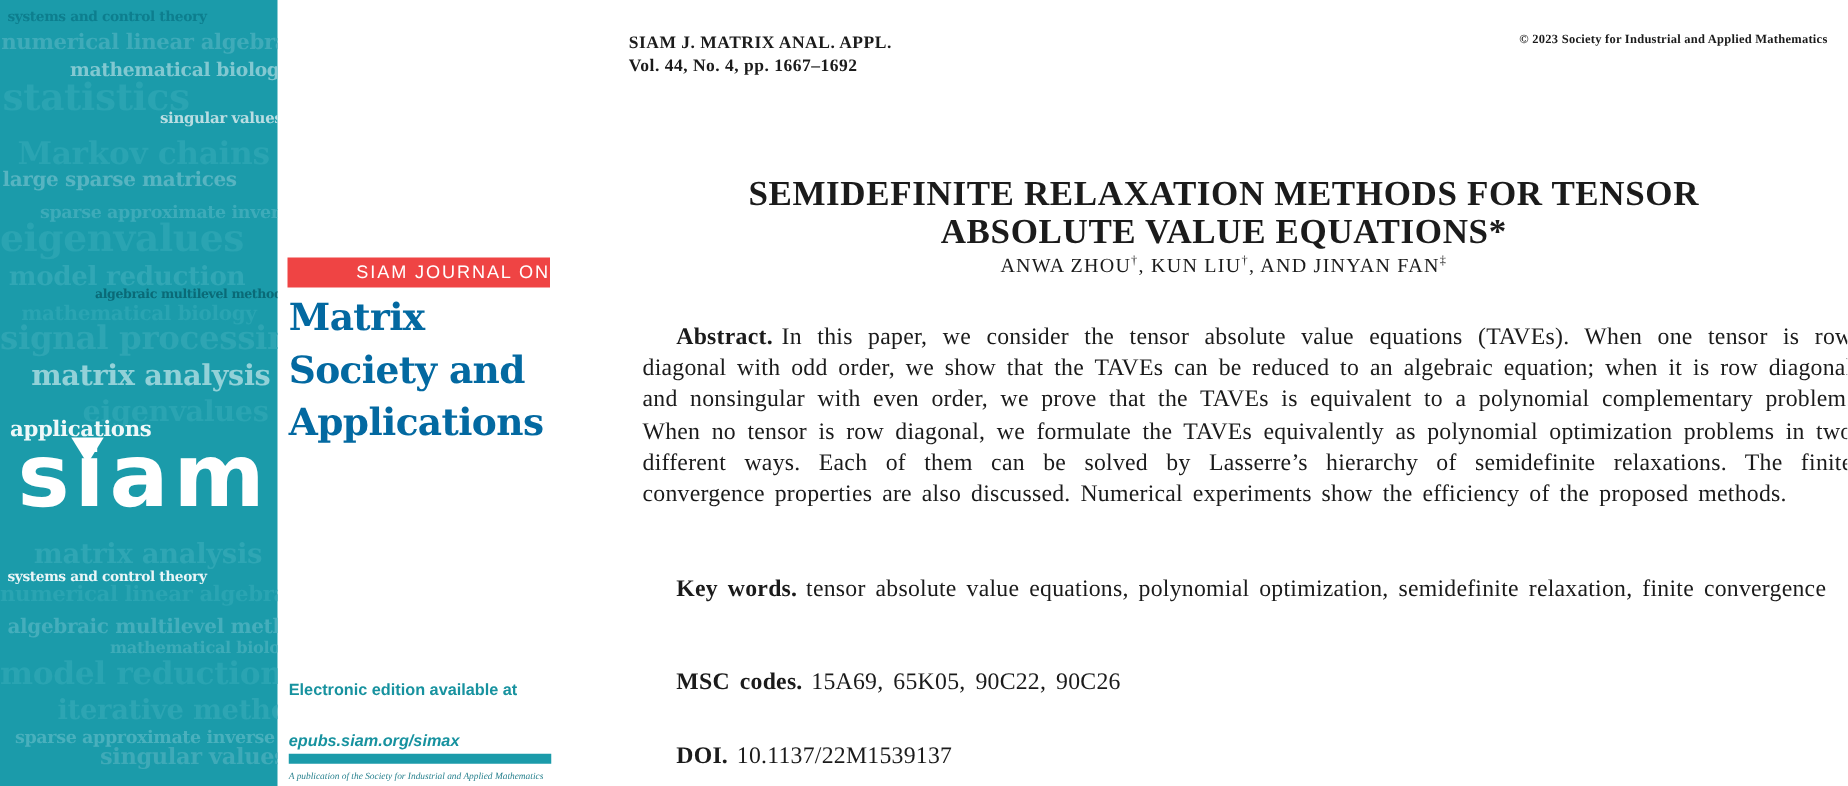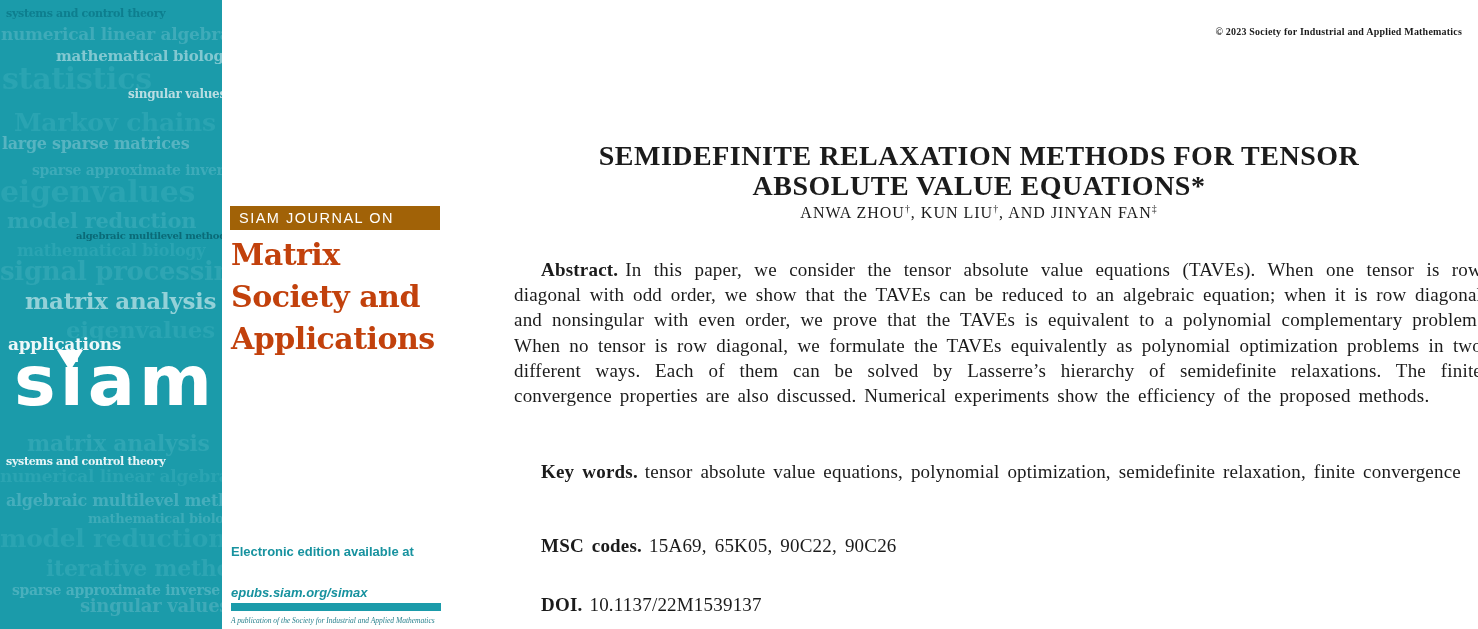--- a/index.html
+++ b/index.html
@@ -15,21 +15,21 @@
   #siam-flag{position:absolute;left:57px;top:350px;width:0;height:0;
              border-left:13px solid transparent;border-right:13px solid transparent;
              border-top:21px solid #ffffff;}
 
   
   #banner{position:absolute;left:230px;top:206px;width:210px;height:24px;
           font-family:"Liberation Sans",sans-serif;font-size:14.5px;line-height:24px;
           color:#ffffff;letter-spacing:1.5px;padding-left:0;text-indent:9px;}
   #cover-title{position:absolute;left:231px;top:234px;width:212px;
                font-family:"DejaVu Serif",serif;font-weight:700;font-size:30px;
-               line-height:42px;color:#c2410c;letter-spacing:-0.5px;}
+               line-height:42px;color:#0369a1;letter-spacing:-0.5px;}
   #elec{position:absolute;left:231px;top:544px;font-family:"Liberation Sans",sans-serif;
         font-weight:700;font-size:13px;line-height:15px;color:#17929f;}
   #elec-url{position:absolute;left:231px;top:585px;font-family:"Liberation Sans",sans-serif;
         font-weight:700;font-style:italic;font-size:13px;color:#17929f;}
   #cover-bar{position:absolute;left:231px;top:603px;width:210px;height:8px;}
   #pub-note{position:absolute;left:231px;top:616px;font-family:"Liberation Serif",serif;
         font-style:italic;font-size:7.5px;color:#27808d;}
 
   
   .ref{position:absolute;left:503px;top:25px;font-size:14px;font-weight:700;
@@ -78,31 +78,35 @@
       <span class="wc" style="left: 6px; top: 456px; font-size: 11px; color: rgb(233, 245, 247);">systems and control theory</span>
       <span class="wc" style="left: 0px; top: 468px; font-size: 17px; color: rgb(42, 164, 178);">numerical linear algebra</span>
       <span class="wc" style="left: 6px; top: 493px; font-size: 16px; color: rgb(69, 174, 188);">algebraic multilevel method</span>
       <span class="wc" style="left: 88px; top: 512px; font-size: 13px; color: rgb(61, 171, 184);">mathematical biology</span>
       <span class="wc" style="left: 0px; top: 526px; font-size: 25px; color: rgb(42, 164, 178);">model reduction</span>
       <span class="wc" style="left: 46px; top: 557px; font-size: 22px; color: rgb(45, 165, 179);">iterative methods</span>
       <span class="wc" style="left: 12px; top: 583px; font-size: 14px; color: rgb(73, 176, 189);">sparse approximate inverse</span>
       <span class="wc" style="left: 80px; top: 597px; font-size: 18px; color: rgb(63, 170, 184);">singular values</span>
     </div>
 
-  <div id="banner" style="background: #a16207;">SIAM JOURNAL ON</div>
+  <div id="banner" style="background: #ef4444; text-align: right;">SIAM JOURNAL ON</div>
   <div id="cover-title">
     <div>Matrix</div>
     <div>Society and</div>
     <div>Applications</div>
   </div>
   <div id="elec">Electronic edition available at</div>
   <div id="elec-url">epubs.siam.org/simax</div>
   <div id="cover-bar" style="background: rgb(27, 155, 170);"></div>
   <div id="pub-note">A publication of the Society for Industrial and Applied Mathematics</div>
 
+  <div class="ref">
+    <div>SIAM J. MATRIX ANAL. APPL.</div>
+    <div>Vol. 44, No. 4, pp. 1667–1692</div>
+  </div>
   <div class="copyright">© 2023 Society for Industrial and Applied Mathematics</div>
 
   <div id="paper-title">
     <div>SEMIDEFINITE RELAXATION METHODS FOR TENSOR</div>
     <div>ABSOLUTE VALUE EQUATIONS*</div>
   </div>
   <div id="authors">ANWA ZHOU<sup>†</sup>, KUN LIU<sup>†</sup>, AND JINYAN FAN<sup>‡</sup></div>
 
   <p class="para" id="abstract"><b>Abstract.</b><span>In this paper, we consider the tensor absolute value equations (TAVEs). When one tensor is row diagonal with odd order, we show that the TAVEs can be reduced to an algebraic equation; when it is row diagonal and nonsingular with even order, we prove that the TAVEs is equivalent to a polynomial complementary problem. When no tensor is row diagonal, we formulate the TAVEs equivalently as polynomial optimization problems in two different ways. Each of them can be solved by Lasserre’s hierarchy of semidefinite relaxations. The finite convergence properties are also discussed. Numerical experiments show the efficiency of the proposed methods.</span></p>
 

